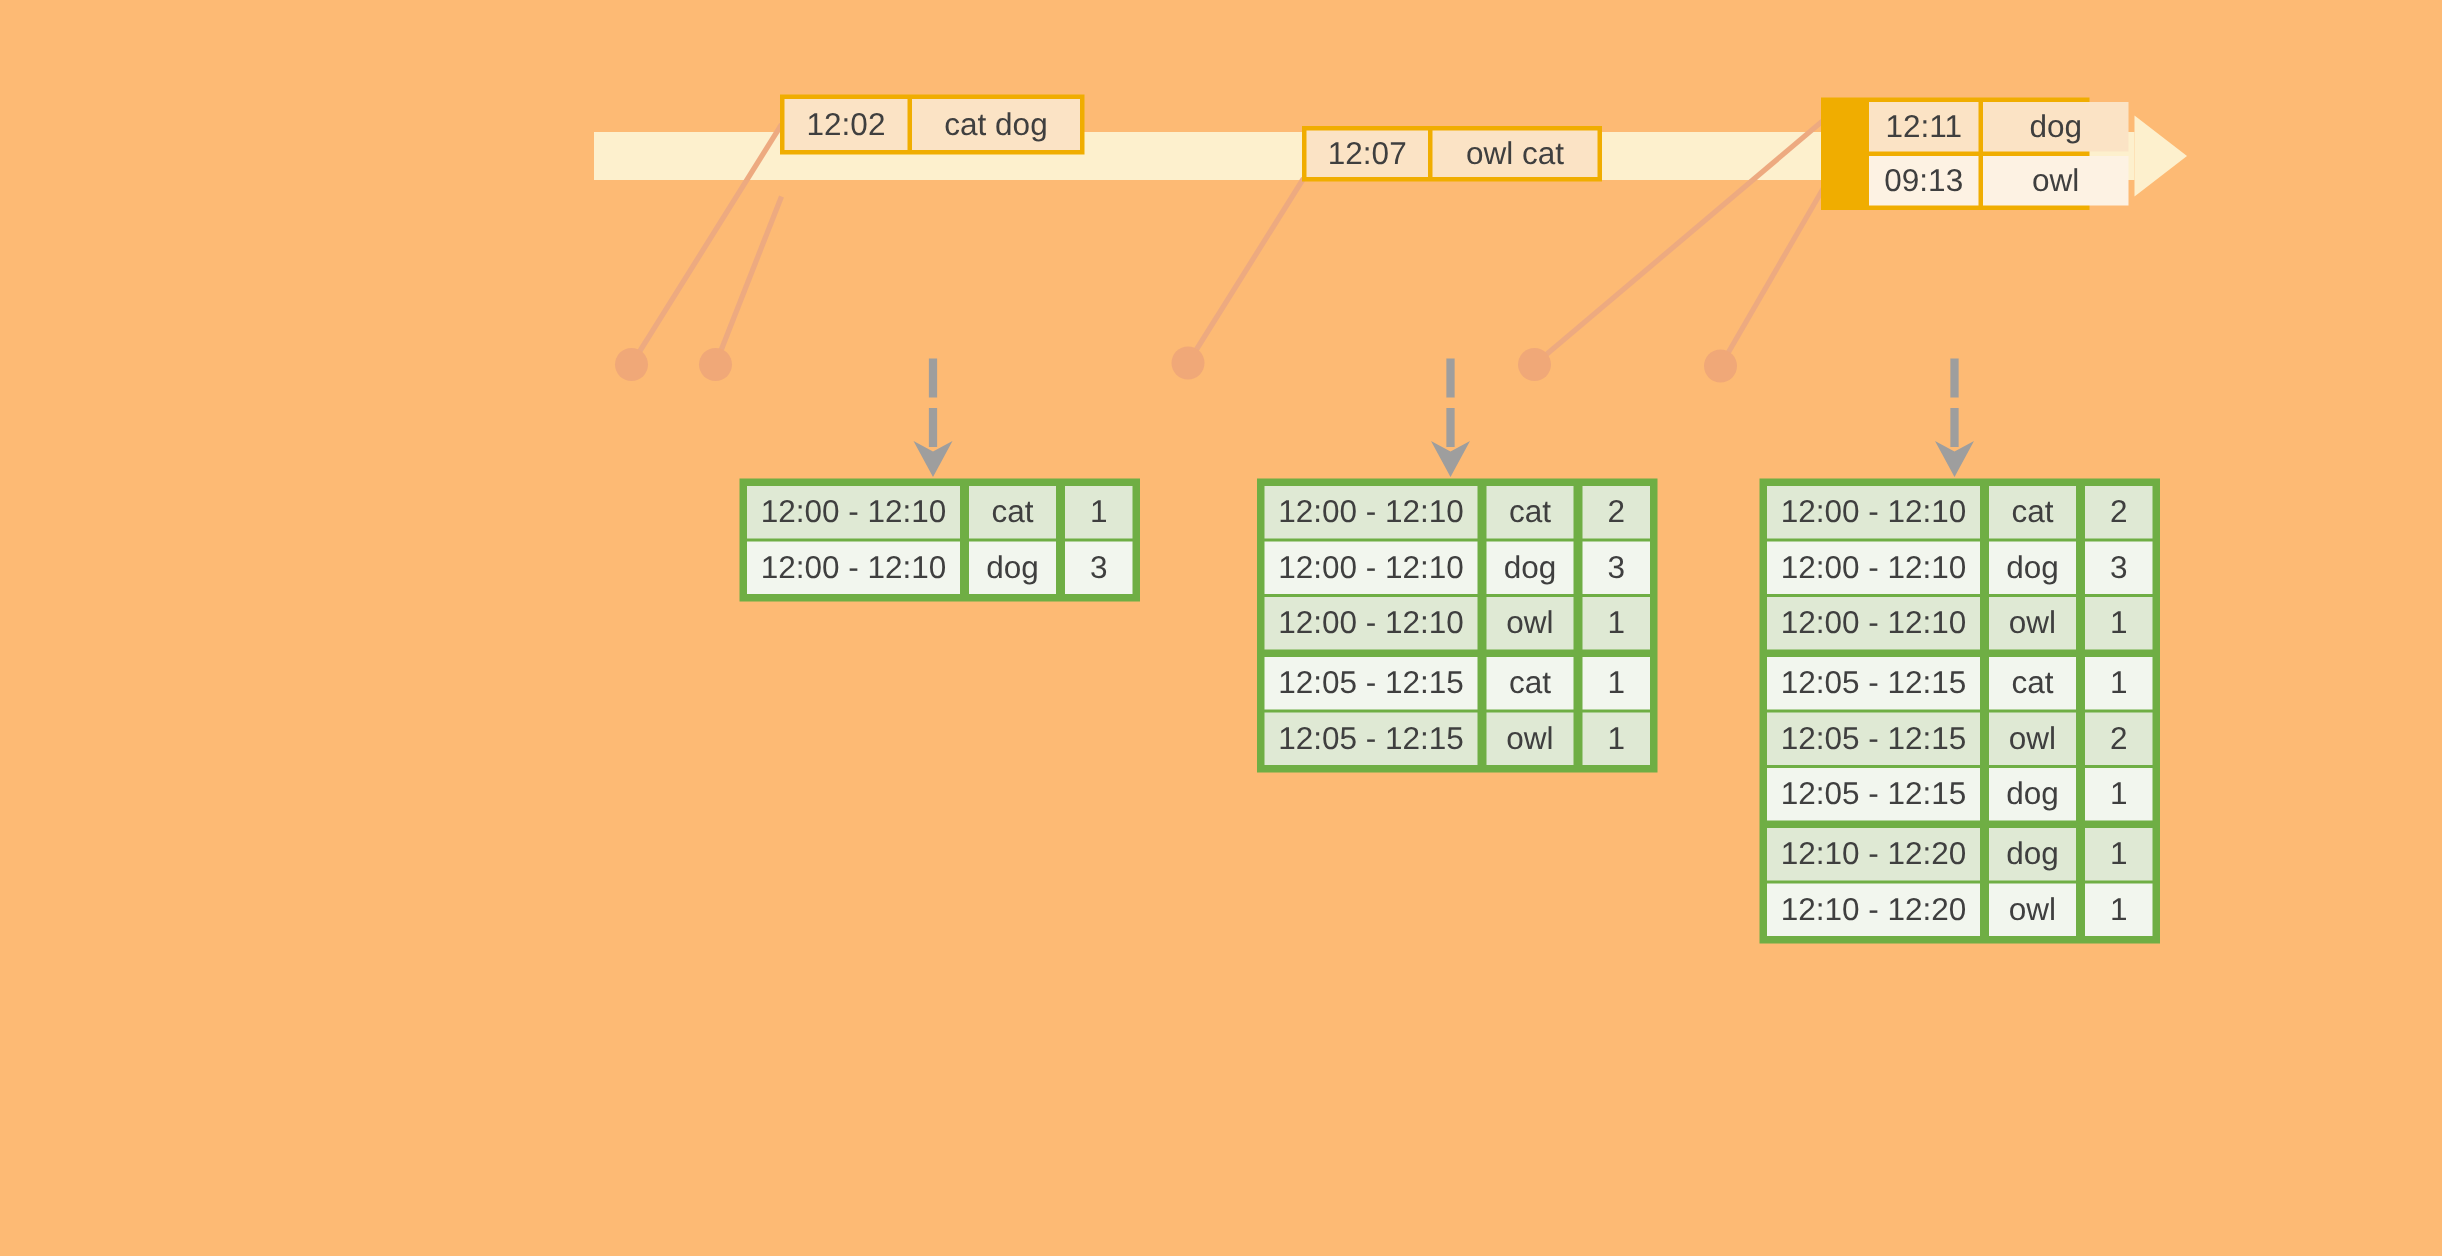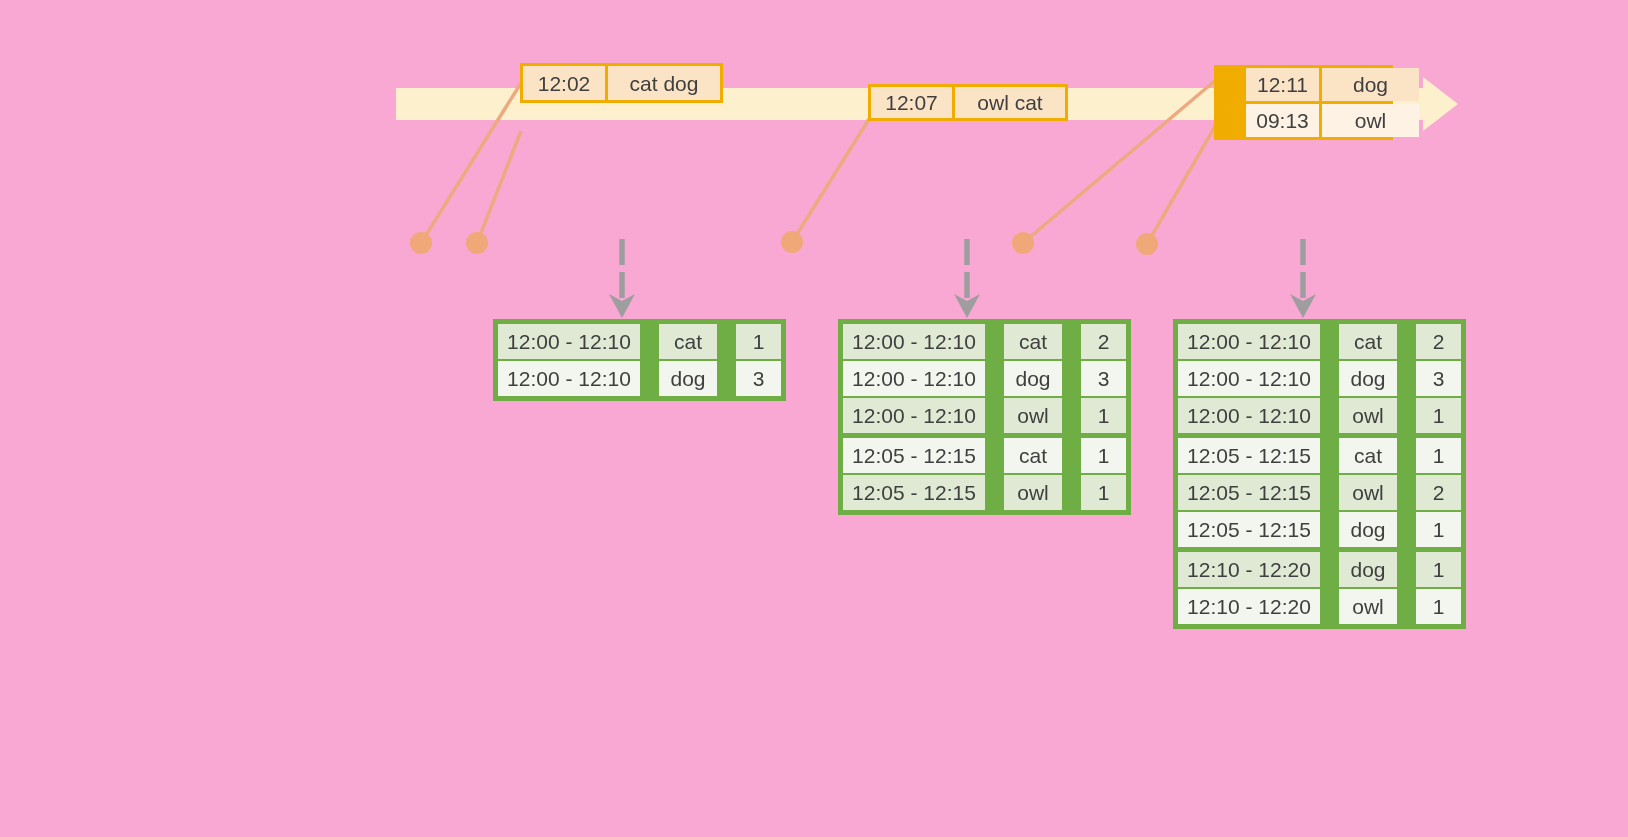--- a/index.html
+++ b/index.html
@@ -1,19 +1,19 @@
 <!DOCTYPE html>
 <html><head>
 <meta charset="utf-8">
 <style>
   html,body{margin:0;padding:0;background:#000;}
   .canvas{
     position:relative;
     width:1628px;height:837px;
-    background:#f9a8d4;
+    background:#fdba74;
     overflow:hidden;
     font-family:"Liberation Sans","DejaVu Sans",sans-serif;
     color:#3f3f3f;
   }
   svg.decor{position:absolute;left:0;top:0;pointer-events:none;}
 
   
   .etable{
     position:absolute;
     background:#f0ad00;
@@ -42,21 +42,21 @@
   .gtable{
     position:absolute;
     background:#6fae44;
     padding:5px;
     display:flex;flex-direction:column;gap:2px;
     box-sizing:border-box;
   }
   .gt1{left:493px;top:319px;}
   .gt2{left:838px;top:319px;}
   .gt3{left:1173px;top:319px;}
-  .grow{display:grid;grid-template-columns:142px 58px 45px;gap:19px;text-align:right;}
+  .grow{display:grid;grid-template-columns:142px 58px 45px;gap:6px;text-align:right;}
   .grow .cell{
     height:35px;
     display:flex;align-items:center;justify-content:center;
     font-size:21px;line-height:1;color:#3f3f3f;
   }
   .grow:nth-child(odd) .cell{background:#dfe9d4;}
   .grow:nth-child(even) .cell{background:#f2f6ee;}
   .grow.group-start{margin-top:3px;}
 </style>
 </head>

